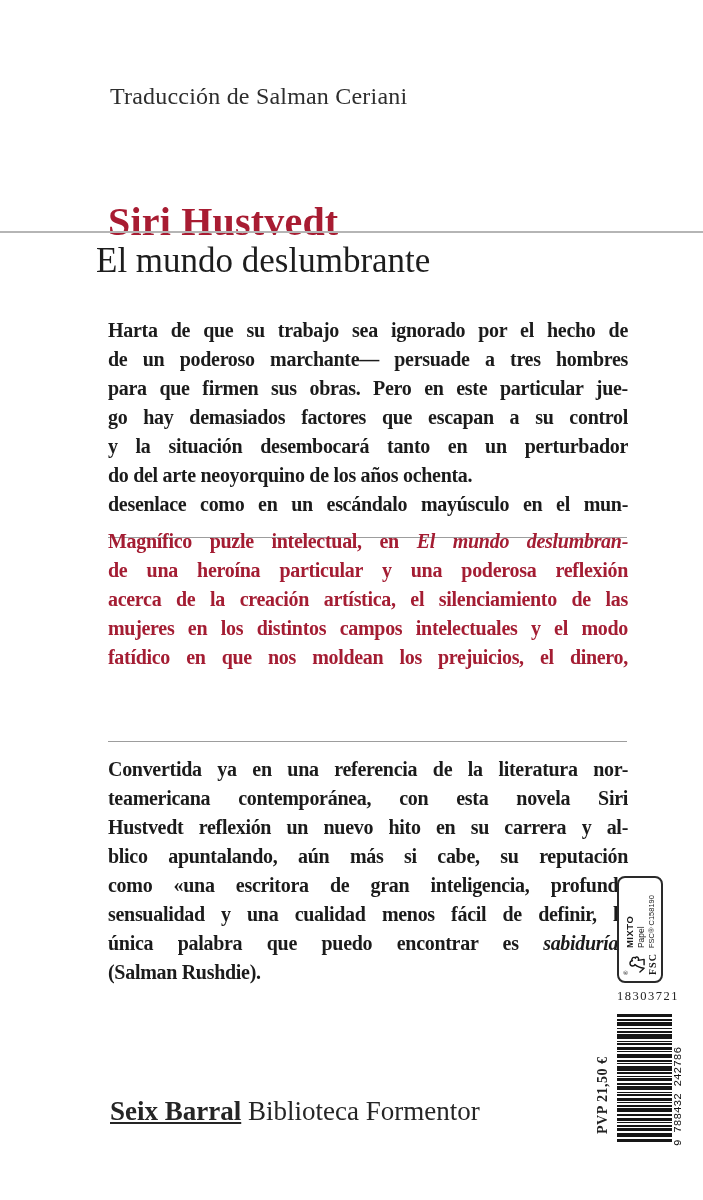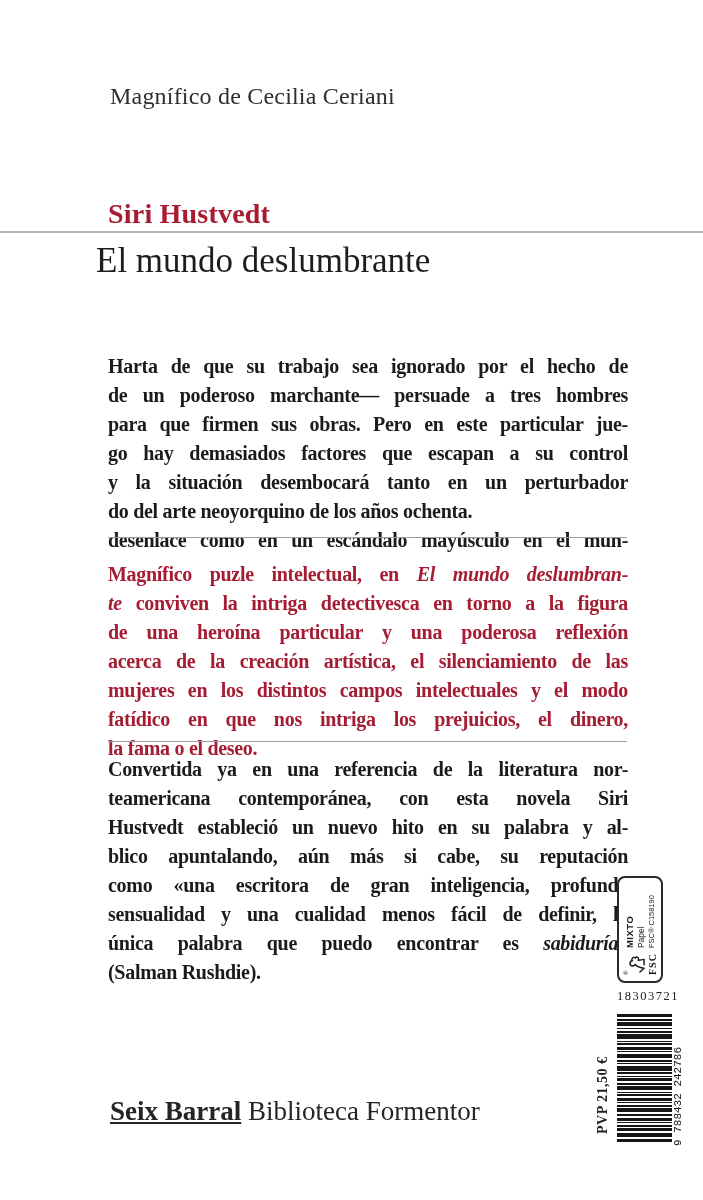--- a/index.html
+++ b/index.html
@@ -11,35 +11,35 @@
   .translator {
     position:absolute; left:110px; top:83px;
     font-size:24px; color:#2e2e2e; letter-spacing:0.2px;
   }
   .full-rule {
     position:absolute; left:0; top:231px; width:703px; height:2px;
     background:#b5b5b5;
   }
   .author {
     position:absolute; left:108px; top:198px;
-    font-size:28px; font-weight:bold; letter-spacing:0.2px;
+    font-size:40px; font-weight:bold; letter-spacing:0.2px;
   }
   .book-title {
     position:absolute; left:96px; top:241px;
     font-size:35px; color:#1d1d1d;
   }
   .para {
     position:absolute; left:108px; width:520px;
     font-size:20px; font-weight:bold; line-height:29px;
     letter-spacing:-0.3px;
   }
   .para .line { text-align:justify; text-align-last:justify; }
   .para .line.last { text-align-last:left; }
   .p1 { top:316px; }
-  .p2 { top:560px; }
+  .p2 { top:527px; }
   .p3 { top:755px; }
   .thin-rule {
     position:absolute; left:108px; width:519px; height:1px;
     background:#9d9d9d;
   }
   .r1 { top:537px; }
   .r2 { top:741px; }
   .footer {
     position:absolute; left:110px; top:1096px;
     font-size:27px; color:#252525;
@@ -82,56 +82,54 @@
   .price {
     position:absolute; left:595px; top:1026px; height:108px;
     font-size:14px; font-weight:bold; color:#222; letter-spacing:0.5px;
   }
 </style>
 </head>
 <body>
 
 <div class="page">
 
-  <div class="translator">Magnífico de Cecilia Ceriani</div>
+  <div class="translator">Traducción de Salman Ceriani</div>
 
   <div class="author" style="color: rgb(168, 28, 50);">Siri Hustvedt</div>
 
   <div class="full-rule"></div>
 
   <div class="book-title">El mundo deslumbrante</div>
 
-  <div class="para p1" style="color: rgb(27, 27, 27); margin-top: 36px;">
+  <div class="para p1" style="color: rgb(27, 27, 27);">
       <div class="line"><span>Harta de que su trabajo sea ignorado por el hecho de</span></div>
       <div class="line"><span>de un poderoso marchante— persuade a tres hombres</span></div>
       <div class="line"><span>para que firmen sus obras. Pero en este particular jue-</span></div>
       <div class="line"><span>go hay demasiados factores que escapan a su control</span></div>
       <div class="line"><span>y la situación desembocará tanto en un perturbador</span></div>
       <div class="line last"><span>do del arte neoyorquino de los años ochenta.</span></div>
       <div class="line"><span>desenlace como en un escándalo mayúsculo en el mun-</span></div>
     </div>
 
   <div class="thin-rule r1"></div>
 
   <div class="para p2" style="color: rgb(164, 29, 51);">
       <div class="line"><span>Magnífico puzle intelectual, en </span><i>El mundo deslumbran-</i></div>
-      <div class="line"><i>te</i><span> conviven la intriga detectivesca en torno a la figura</span></div>
       <div class="line"><span>de una heroína particular y una poderosa reflexión</span></div>
       <div class="line"><span>acerca de la creación artística, el silenciamiento de las</span></div>
       <div class="line"><span>mujeres en los distintos campos intelectuales y el modo</span></div>
-      <div class="line"><span>fatídico en que nos intriga los prejuicios, el dinero,</span></div>
-      <div class="line last"><span>la fama o el deseo.</span></div>
+      <div class="line"><span>fatídico en que nos moldean los prejuicios, el dinero,</span></div>
     </div>
 
   <div class="thin-rule r2"></div>
 
   <div class="para p3" style="color: rgb(27, 27, 27);">
       <div class="line"><span>Convertida ya en una referencia de la literatura nor-</span></div>
       <div class="line"><span>teamericana contemporánea, con esta novela Siri</span></div>
-      <div class="line"><span>Hustvedt estableció un nuevo hito en su palabra y al-</span></div>
+      <div class="line"><span>Hustvedt reflexión un nuevo hito en su carrera y al-</span></div>
       <div class="line"><span>blico apuntalando, aún más si cabe, su reputación</span></div>
       <div class="line"><span>como «una escritora de gran inteligencia, profunda</span></div>
       <div class="line"><span>sensualidad y una cualidad menos fácil de definir, la</span></div>
       <div class="line"><span>única palabra que puedo encontrar es </span><i>sabiduría</i><span>»</span></div>
       <div class="line last"><span>(Salman Rushdie).</span></div>
     </div>
 
   <div class="footer">
     <span class="pub">Seix Barral</span>
     <span>Biblioteca Formentor</span>

